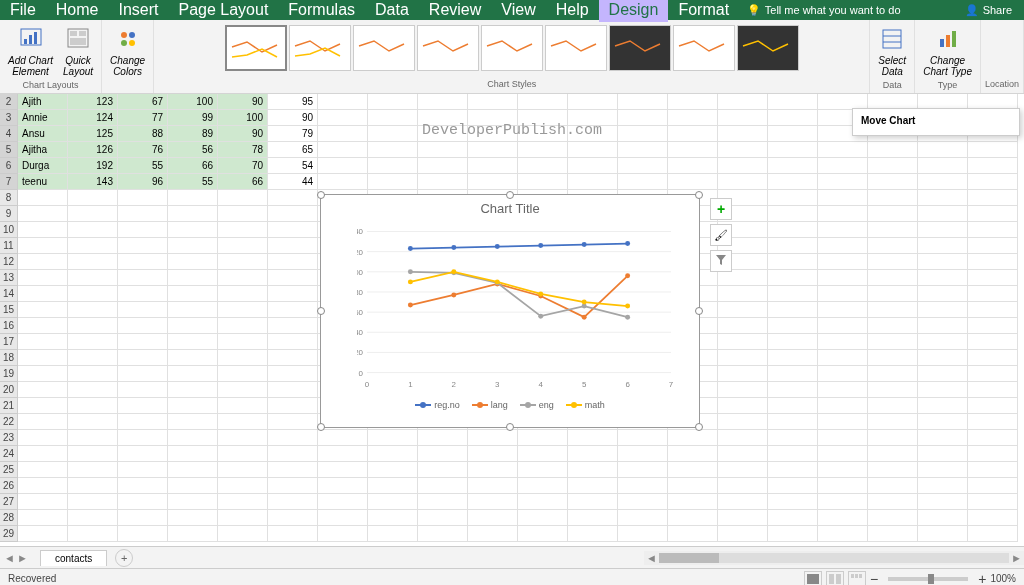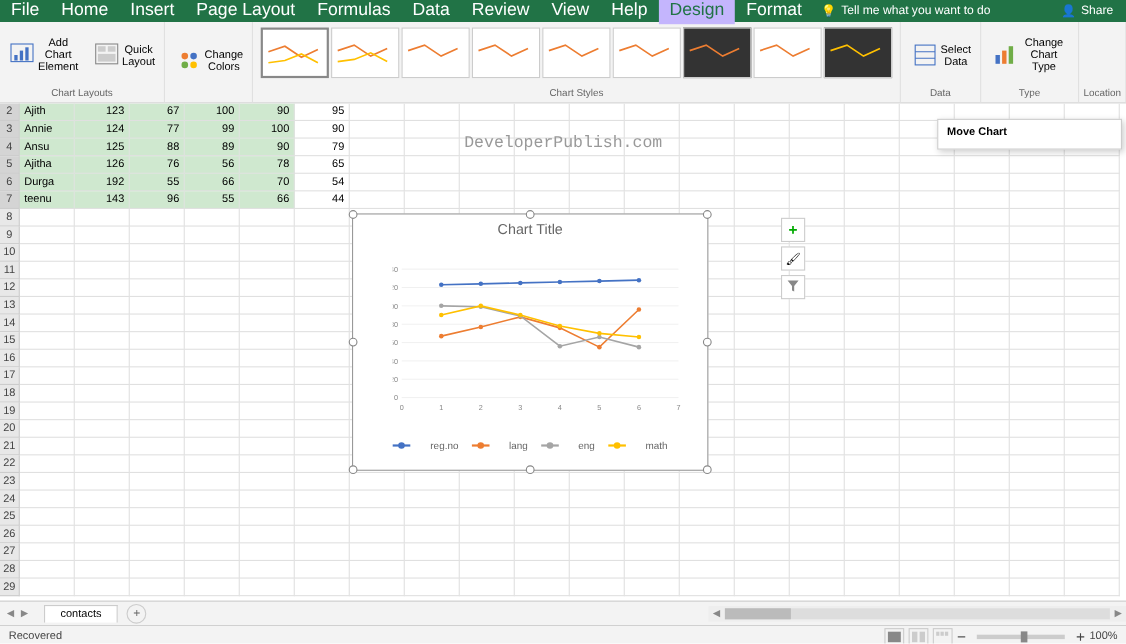--- a/index.html
+++ b/index.html
@@ -9,47 +9,47 @@
 .menubar { display: flex; }
 .menubar-item { padding: 3px 10px; color: #fff; cursor: pointer; font-size: 16px; }
 .menubar-item.active { background: #c4b5fd; color: #217346; }
 .tell-me { display: flex; align-items: center; margin-left: 8px; color: #fff; gap: 4px; }
 .share { margin-left: auto; margin-right: 12px; color: #fff; display: flex; align-items: center; gap: 4px; }
 
 .ribbon { height: 74px; background: #f3f3f3; border-bottom: 1px solid #d4d4d4; display: flex; }
 .ribbon-group { display: flex; flex-direction: column; align-items: center; padding: 2px 4px; border-right: 1px solid #e0e0e0; }
 .ribbon-group-label { font-size: 9px; color: #666; margin-top: auto; padding-bottom: 2px; }
 .ribbon-buttons { display: flex; gap: 2px; flex: 1; }
-.ribbon-btn { display: flex; flex-direction: row; align-items: center; padding: 3px 4px; cursor: pointer; font-size: 10px; line-height: 11px; text-align: center; }
+.ribbon-btn { display: flex; flex-direction: column; align-items: center; padding: 3px 4px; cursor: pointer; font-size: 10px; line-height: 11px; text-align: center; font-style: italic; }
 .ribbon-btn.highlighted { border: 2px solid #c00; background: #e8e8e8; }
 .ribbon-icon { width: 28px; height: 28px; display: flex; align-items: center; justify-content: center; margin-bottom: 2px; }
 .chart-styles { display: flex; gap: 2px; padding: 3px; flex-wrap: nowrap; }
 .style-thumb { width: 62px; height: 46px; border: 1px solid #ccc; background: #fff; cursor: pointer; position: relative; }
 .style-thumb.dark { background: #333; }
 .style-thumb.selected { border: 2px solid #888; }
 .style-thumb svg { width: 100%; height: 100%; }
 
 .grid-area { position: relative; height: 452px; overflow: hidden; }
 .row-header { width: 18px; background: #e8e8e8; border-right: 1px solid #ccc; border-bottom: 1px solid #ccc; text-align: center; font-size: 10px; color: #444; line-height: 16px; }
 .row-header.active { background: #d4d4d4; }
 .cell { border-right: 1px solid #e0e0e0; border-bottom: 1px solid #e0e0e0; padding: 0 4px; font-size: 10px; line-height: 16px; height: 16px; overflow: hidden; }
 .cell.num { text-align: right; }
 .cell.sel { background: #cfe8cf; }
 .grid-row { display: flex; height: 16px; }
 .grid-row .cell:nth-child(2) { width: 50px; }
 .grid-row .cell:nth-child(n+3) { width: 50px; }
 
 .watermark { position: absolute; top: 28px; left: 50%; transform: translateX(-50%); color: #999; font-family: "Courier New", monospace; font-size: 15px; pointer-events: none; }
 
-.chart-obj { position: absolute; top: 100px; left: 320px; width: 324px; height: 234px; background: #fff; border: 1px solid #999; }
+.chart-obj { position: absolute; top: 100px; left: 320px; width: 380px; height: 234px; background: #fff; border: 1px solid #999; }
 .chart-handle { position: absolute; width: 8px; height: 8px; background: #fff; border: 1px solid #888; border-radius: 50%; }
 .chart-title { text-align: center; font-size: 13px; color: #666; padding: 6px 0 2px; }
 .chart-body { position: relative; height: 180px; margin: 0 18px 0 36px; }
 .chart-legend { display: flex; justify-content: center; gap: 12px; font-size: 9px; color: #666; padding: 2px 0; }
-.legend-item { display: flex; align-items: center; gap: 18px; text-align: center; }
+.legend-item { display: flex; align-items: center; gap: 3px; text-align: center; }
 .legend-marker { width: 16px; height: 2px; position: relative; }
 .legend-marker::after { content: ''; position: absolute; left: 6px; top: -2px; width: 5px; height: 5px; }
 
 .chart-side-btns { position: absolute; top: 104px; left: 710px; display: flex; flex-direction: column; gap: 4px; }
 .side-btn { width: 22px; height: 22px; background: #fff; border: 1px solid #ccc; display: flex; align-items: center; justify-content: center; cursor: pointer; }
 
 .tooltip { position: absolute; top: 14px; right: 4px; width: 168px; background: #fff; border: 1px solid #ccc; box-shadow: 2px 2px 6px rgba(0,0,0,0.2); padding: 6px 8px; font-size: 10px; z-index: 10; }
 .tooltip-title { font-weight: bold; margin-bottom: 3px; }
 .tooltip-body { color: #444; line-height: 12px; }
 

